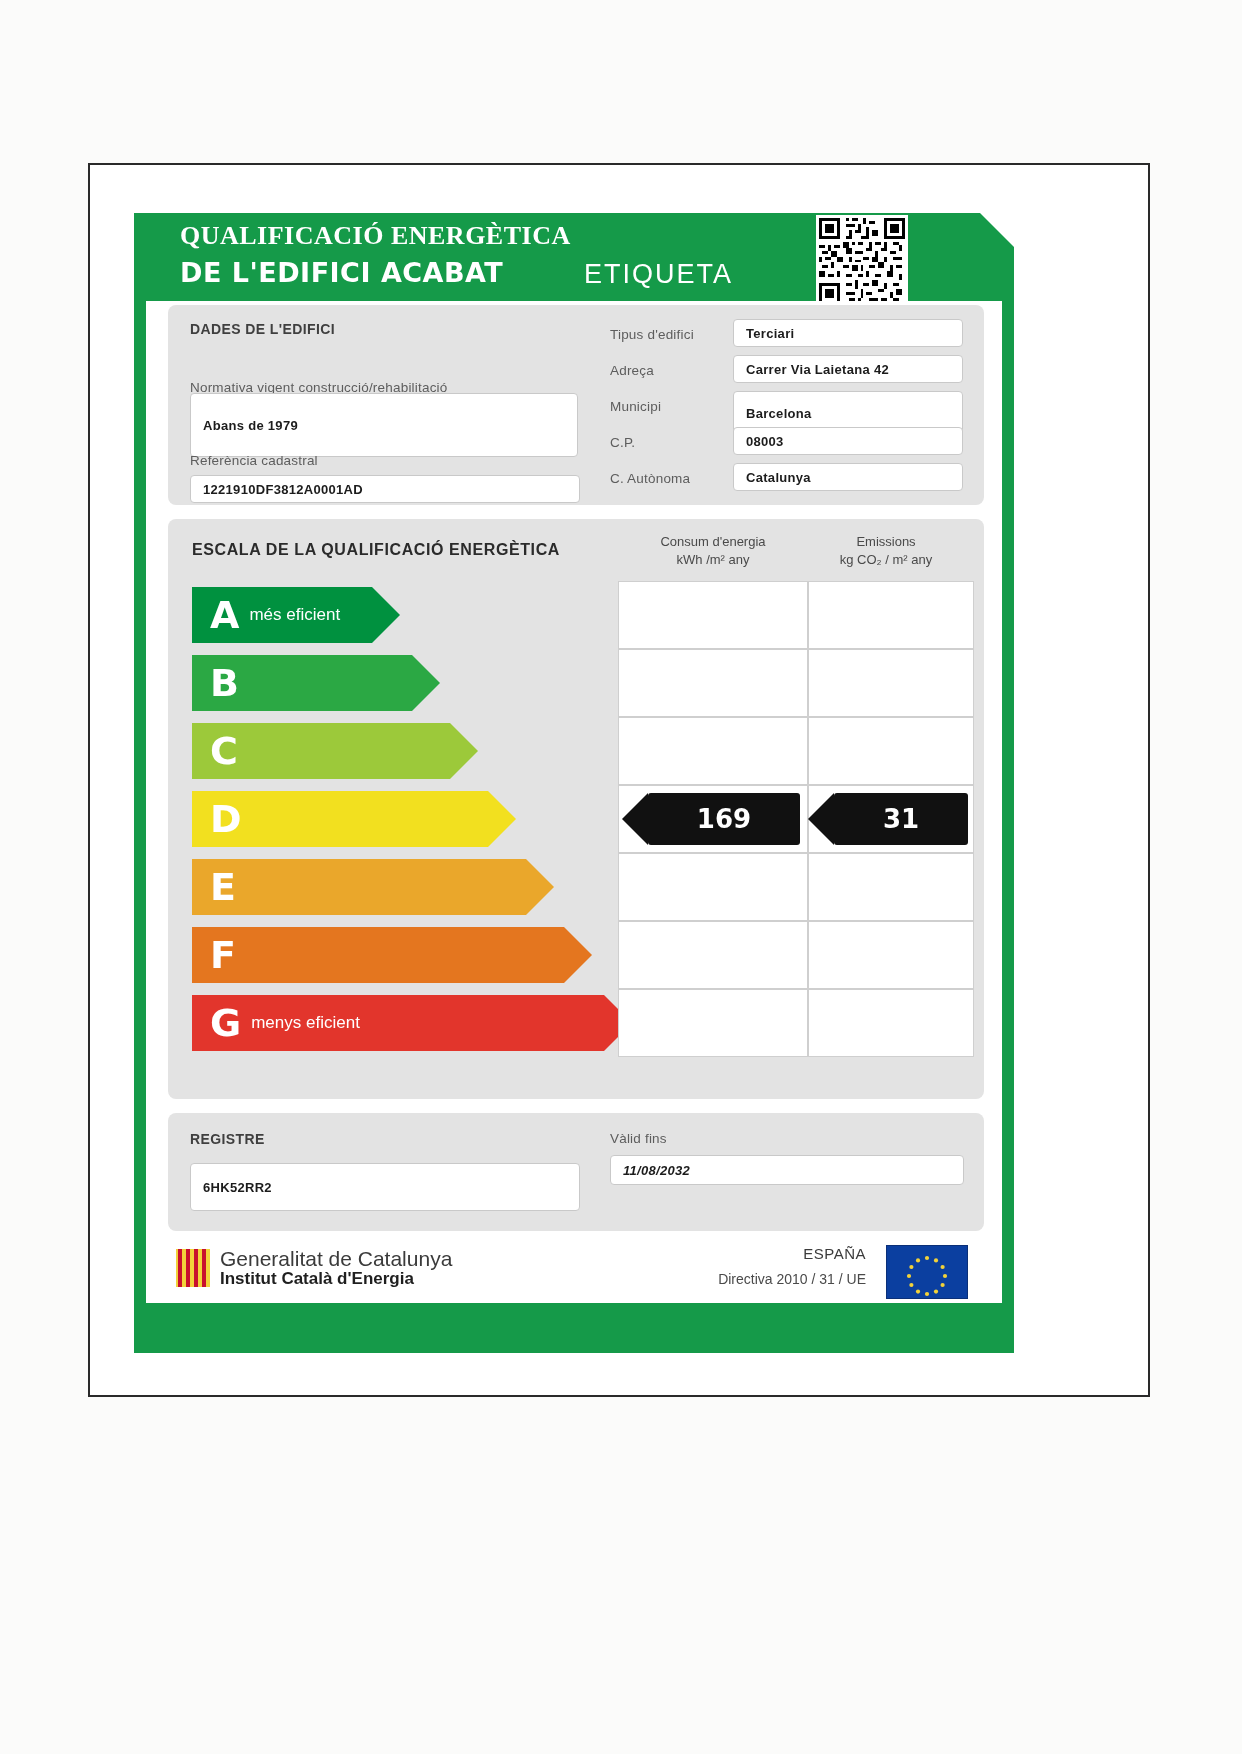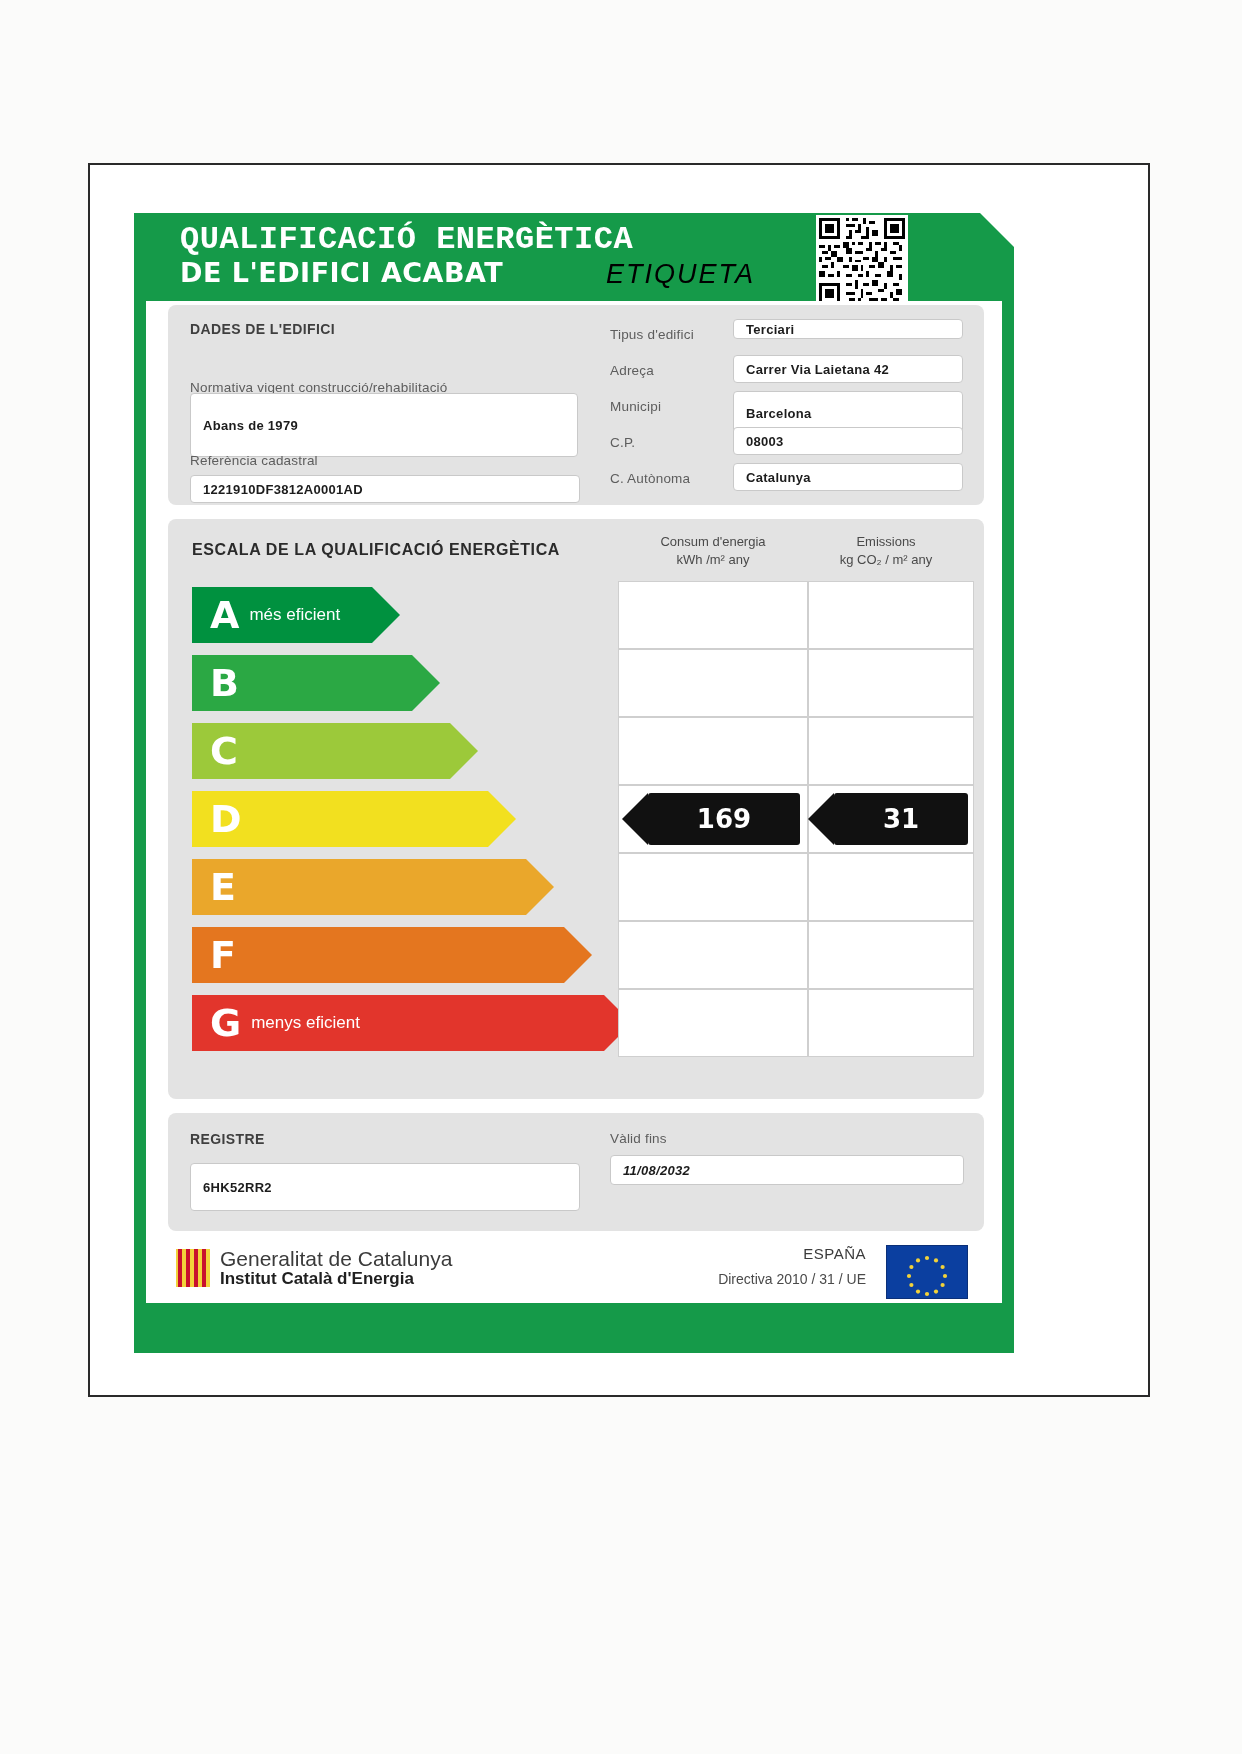--- a/index.html
+++ b/index.html
@@ -62,45 +62,44 @@
     position: absolute;
     left: 12px;
     top: 0;
     right: 12px;
     height: 88px;
   }
   .title1 {
     position: absolute;
     left: 34px;
     top: 8px;
-    font-size: 32px;
+    font-size: 26px;
     font-weight: bold;
     letter-spacing: 0.5px;
     color: #ffffff;
-    font-family: Liberation Mono, monospace;
+    font-family: Liberation Serif, serif;
   }
   .title2 {
     position: absolute;
     left: 34px;
     top: 44px;
     font-size: 27px;
     font-weight: bold;
     letter-spacing: 0.5px;
     color: #ffffff;
     font-family: "DejaVu Sans", sans-serif;
   }
   .etiqueta {
     position: absolute;
-    left: 460px;
+    left: 438px;
     top: 46px;
     font-size: 27px;
-    color: #000000;
+    color: #ffffff;
     letter-spacing: 2px;
     font-family: "Liberation Sans", sans-serif;
-    font-style: italic;
   }
   .qr {
     position: absolute;
     right: 94px;
     top: 2px;
     width: 92px;
     height: 92px;
     background: #ffffff;
     padding: 3px;
     box-sizing: border-box;
@@ -419,21 +418,21 @@
       <div class="block block-dades">
         <div class="block-label" style="left:22px;top:16px;">DADES DE L'EDIFICI</div>
 
         <div class="sm-label" style="left:22px;top:52px;margin-top:23px;">Normativa vigent construcció/rehabilitació</div>
         <div class="field" style="left:22px;top:88px;width:388px;height:64px;">Abans de 1979</div>
 
         <div class="sm-label" style="left:22px;top:148px;">Referència cadastral</div>
         <div class="field" style="left:22px;top:170px;width:390px;height:28px;">1221910DF3812A0001AD</div>
 
         <div class="sm-label" style="left:442px;top:22px;">Tipus d'edifici</div>
-        <div class="field" style="left:565px;top:14px;width:230px;height:20px;">Terciari</div>
+        <div class="field" style="left:565px;top:14px;width:230px;height:28px;">Terciari</div>
 
         <div class="sm-label" style="left:442px;top:58px;">Adreça</div>
         <div class="field" style="left:565px;top:50px;width:230px;height:28px;">Carrer Via Laietana 42</div>
 
         <div class="sm-label" style="left:442px;top:94px;">Municipi</div>
         <div class="field" style="left:565px;top:86px;width:230px;height:44px;">Barcelona</div>
 
         <div class="sm-label" style="left:442px;top:130px;">C.P.</div>
         <div class="field" style="left:565px;top:122px;width:230px;height:28px;">08003</div>
 

